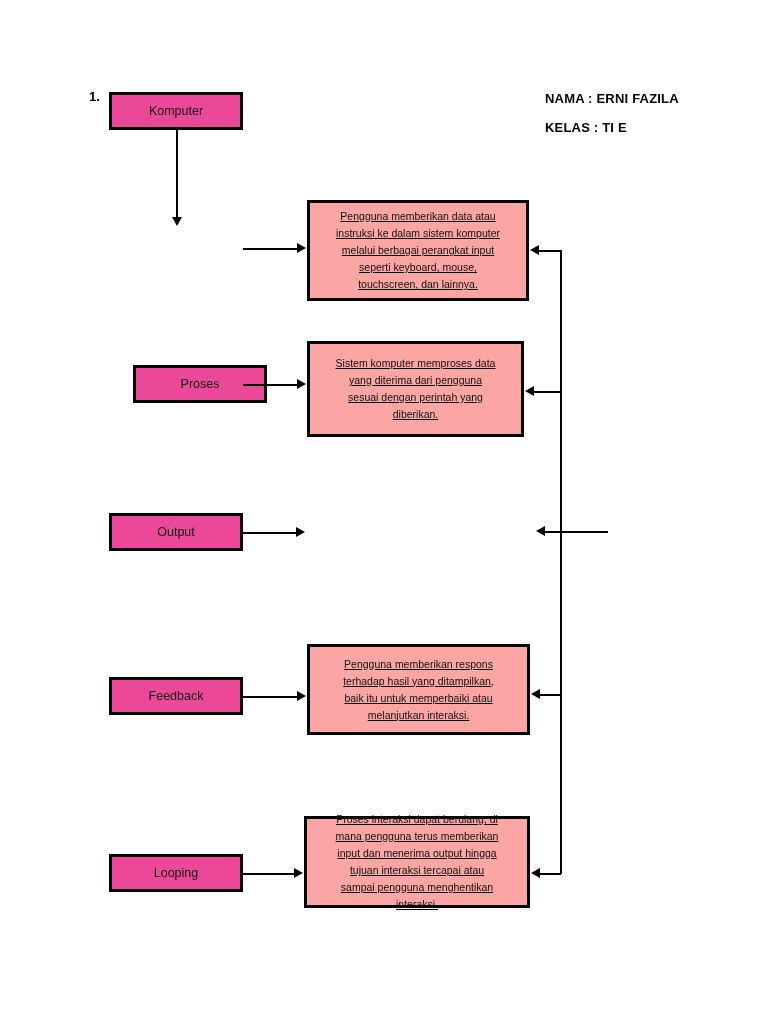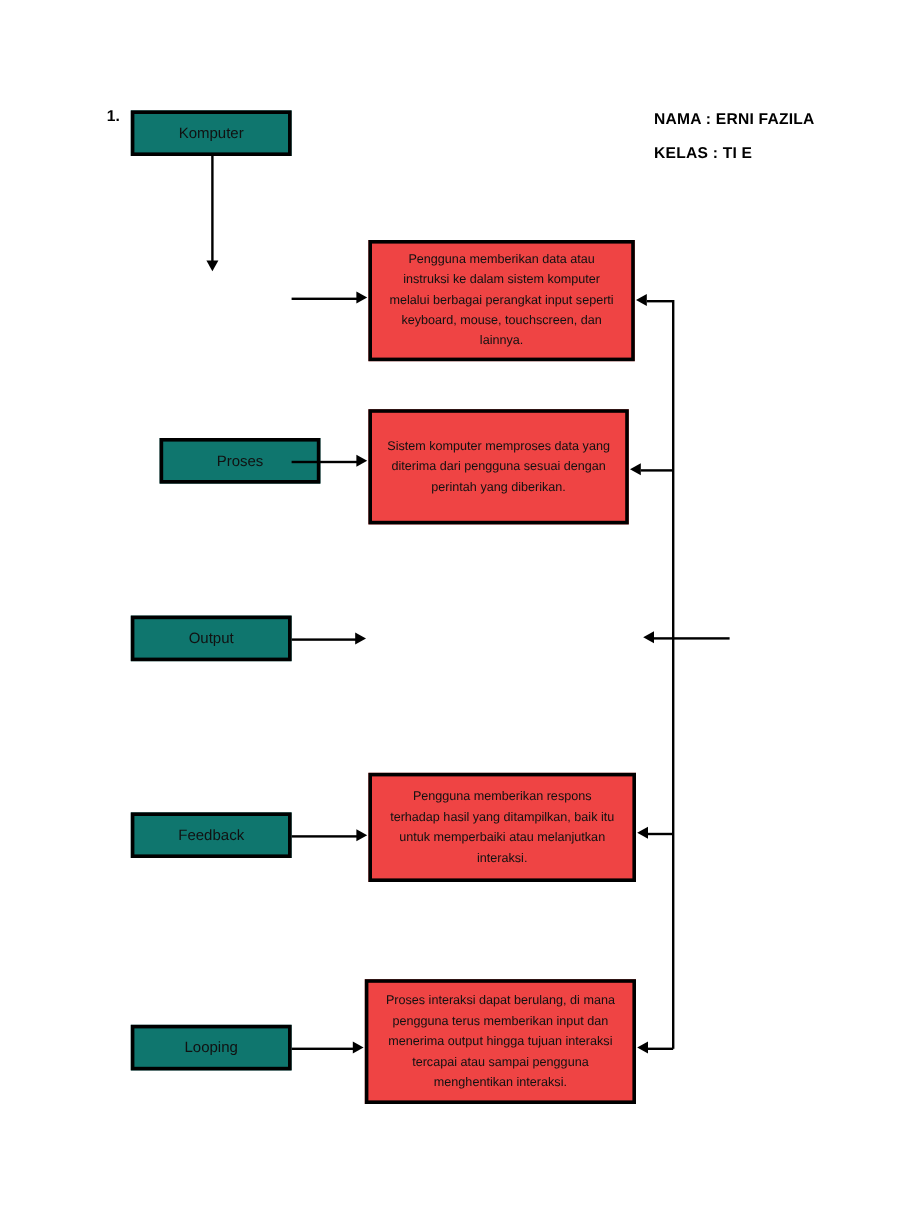--- a/index.html
+++ b/index.html
@@ -39,21 +39,21 @@
     top: 89px;
     font-size: 13px;
     font-weight: bold;
   }
 
   
   .node {
     position: absolute;
     box-sizing: border-box;
     border: 3px solid #000000;
-    background: #0f766e;
+    background: #ec4899;
     display: flex;
     align-items: center;
     justify-content: center;
     text-align: left;
   }
   .node-label {
     font-size: 12.5px;
     line-height: 1.35;
     color: #111;
   }
@@ -76,37 +76,38 @@
     top: 513px;
     width: 134px;
     height: 38px;
   }
 
   
   .desc-box {
     position: absolute;
     box-sizing: border-box;
     border: 3px solid #000000;
-    background: #ef4444;
+    background: #fca5a5;
     display: flex;
     align-items: center;
     justify-content: center;
-    padding: 4px 12px;
+    padding: 4px 25px;
+    text-decoration: underline;
   }
   .desc-text {
     font-size: 10.5px;
     line-height: 1.62;
     text-align: center;
     color: #111;
   }
   #desc-input    { left: 307px; top: 200px; width: 222px; height: 101px; }
   #desc-proses   { left: 307px; top: 341px; width: 217px; height: 96px; }
   #desc-output   { left: 306px; top: 484px; width: 229px; height: 108px; }
   #desc-feedback { left: 307px; top: 644px; width: 223px; height: 91px; }
-  #desc-looping  { left: 304px; top: 816px; width: 226px; height: 104px; }
+  #desc-looping  { left: 304px; top: 816px; width: 226px; height: 92px; }
 
   
   .ln-h {
     position: absolute;
     height: 0;
     border-top: 2px solid #000000;
   }
   .ln-v {
     position: absolute;
     width: 0;

